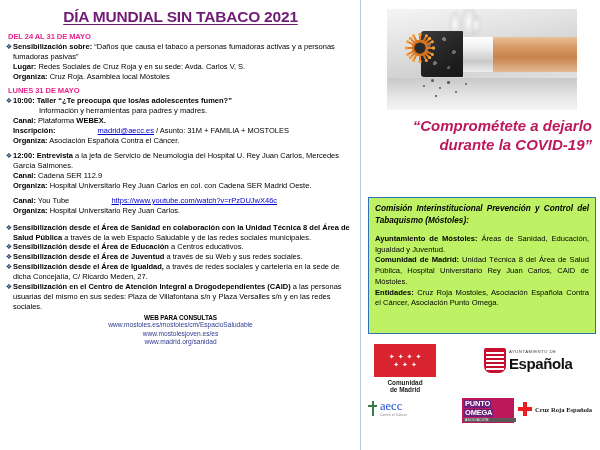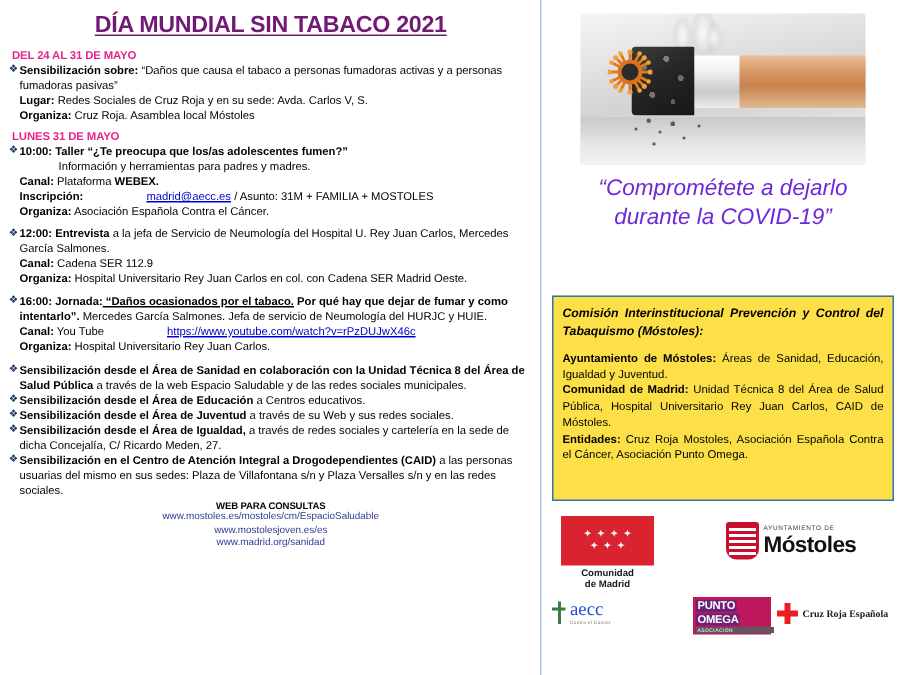--- a/index.html
+++ b/index.html
@@ -155,34 +155,34 @@
   .fleck {
     position: absolute;
     background: #5a5a5a;
     border-radius: 50%;
   }
 
   #quote {
     position: absolute;
     left: 8px; top: 116px;
     width: 220px;
-    text-align: center;
-    color: #6d28d9;
-    font-weight: normal;
+    text-align: right;
+    color: #be185d;
+    font-weight: bold;
     font-style: italic;
     font-size: 15px;
     line-height: 1.28;
   }
 
   #comision-box {
     position: absolute;
     left: 4px; top: 197px;
     width: 228px; height: 137px;
     border: 1.2px solid #2e74b5;
-    background: #fde047;
+    background: #bef264;
     padding: 5px 6px 4px 6px;
   }
   #comision-title {
     font-style: italic;
     font-weight: bold;
     font-size: 8.2px;
     line-height: 1.45;
     text-align: justify;
     color: #000;
   }
@@ -340,26 +340,20 @@
       </div>
       <div class="sub-line">
         <b>Canal:</b><span> Cadena SER 112.9</span>
       </div>
       <div class="sub-line">
         <b>Organiza:</b><span> Hospital Universitario Rey Juan Carlos en col. con Cadena SER Madrid Oeste.</span>
       </div>
 
       <div style="height:5px"></div>
 
-      <div class="bullet-row">
-        <span class="dia">❖</span>
-        <span class="btxt">
-          <b>16:00: Jornada:</b><b class="ul-black"> “Daños ocasionados por el tabaco.</b><b> Por  qué hay que dejar de fumar  y como intentarlo”.</b><span> Mercedes García Salmones. Jefa de servicio de Neumología del HURJC y HUIE.</span>
-        </span>
-      </div>
       <div class="sub-line">
         <b>Canal:</b><span> You Tube </span><a class="link" href="#">https://www.youtube.com/watch?v=rPzDUJwX46c</a>
       </div>
       <div class="sub-line">
         <b>Organiza:</b><span> Hospital Universitario Rey Juan Carlos.</span>
       </div>
     </div>
 
     <div style="height:3px"></div>
 
@@ -497,21 +491,21 @@
       <div class="logo" id="logo-most">
         <div class="shield">
           <div class="bar" style="top:4px"></div>
           <div class="bar" style="top:8px"></div>
           <div class="bar" style="top:12px"></div>
           <div class="bar" style="top:16px"></div>
           <div class="bar" style="top:20px"></div>
         </div>
         <div class="wordmark">
           <div class="small">AYUNTAMIENTO DE</div>
-          <div class="big">Móstoles</div>
+          <div class="big">Española</div>
         </div>
       </div>
 
       <div class="logo" id="logo-aecc">
         <div class="cross">
           <div class="v"></div>
             <div class="h"></div>
         </div>
         <div>
           <div class="aecc-word">aecc</div>

